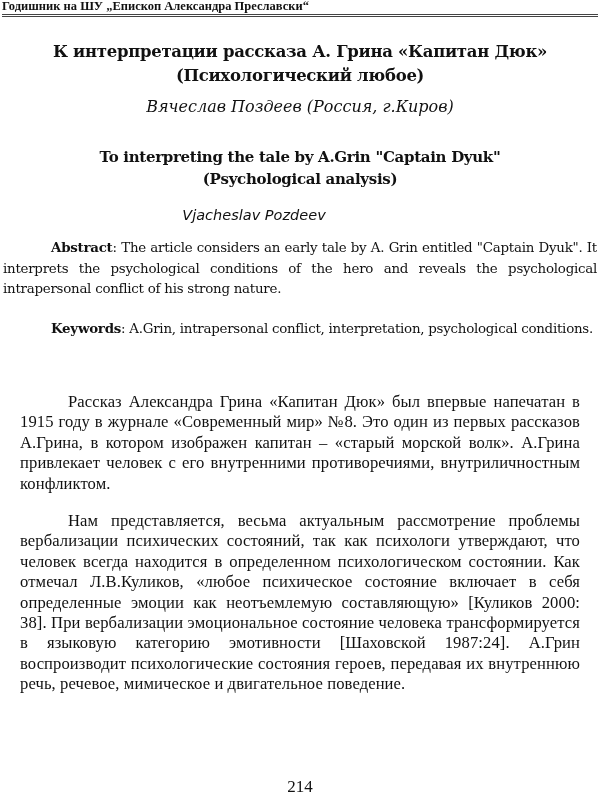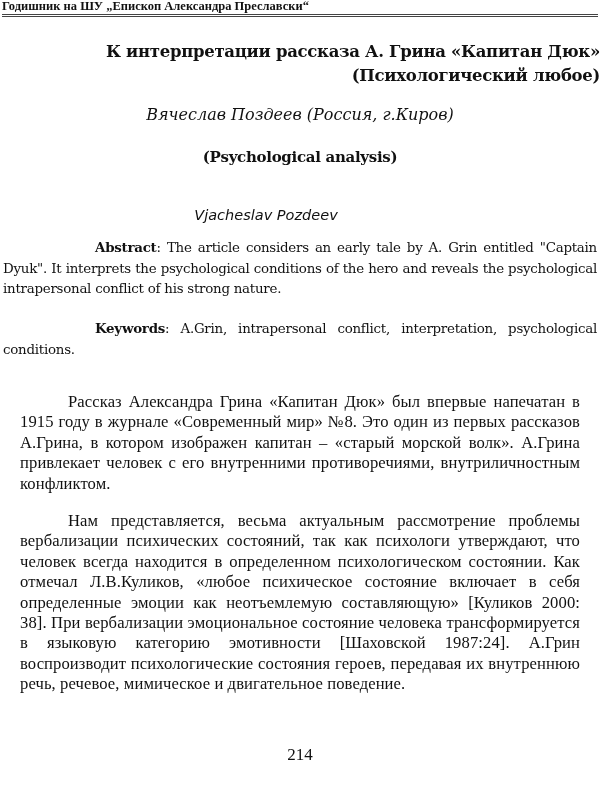--- a/index.html
+++ b/index.html
@@ -4,69 +4,70 @@
   <style>
     html, body { margin: 0; padding: 0; background: #ffffff; }
     body { width: 600px; height: 800px; overflow: hidden; position: relative; color: #111; }
     .running-head {
       position: absolute; left: 2px; top: 0px; width: 596px;
       font-family: "Liberation Serif", serif; font-weight: bold; font-size: 12.5px;
       line-height: 13px; white-space: nowrap;
       border-bottom: 3px double #444; padding-bottom: 1px;
     }
     .title-ru {
-      position: absolute; top: 40px; left: 0; width: 600px; text-align: right;
+      position: absolute; top: 40px; left: 0; width: 600px; text-align: center;
       font-family: "DejaVu Serif", serif; font-weight: bold; font-size: 16.5px; line-height: 24px;
       letter-spacing: -0.3px;
     }
     .author-ru {
-      position: absolute; top: 104px; left: 0; width: 600px; text-align: center;
+      position: absolute; top: 96px; left: 0; width: 600px; text-align: center;
       font-family: "DejaVu Serif", serif; font-style: italic; font-size: 16px; line-height: 22px;
     }
     .title-en {
       position: absolute; top: 146px; left: 0; width: 600px; text-align: center;
       font-family: "DejaVu Serif", serif; font-weight: bold; font-size: 15px; line-height: 22px;
       letter-spacing: -0.3px;
     }
     .author-en {
       position: absolute; top: 205px; left: 0; width: 508px; text-align: center;
-      font-family: "DejaVu Sans", sans-serif; font-style: italic; font-size: 14.5px; line-height: 20px; padding-left: 12px;
+      font-family: "DejaVu Sans", sans-serif; font-style: italic; font-size: 14.5px; line-height: 20px;
     }
     .abstract, .keywords {
       position: absolute; left: 3px; width: 594px;
       font-family: "DejaVu Serif", serif; font-size: 13.4px; line-height: 20.5px;
       text-align: justify; text-indent: 48px; letter-spacing: -0.25px;
     }
     .abstract { top: 237px; }
     .keywords { top: 318px; }
-    .abstract b, .keywords b { font-weight: bold; margin-left: 44px; }
+    .abstract b, .keywords b { font-weight: bold; }
     .body-text {
       position: absolute; left: 3px; top: 375px; width: 594px;
       font-family: "Liberation Serif", serif; font-size: 16.6px; line-height: 20.4px;
       text-align: justify; letter-spacing: 0.1px;
     }
     .body-text p { margin: 17px; text-indent: 48px; }
     .page-number {
-      position: absolute; top: 745px; left: 0; width: 600px; text-align: center;
+      position: absolute; top: 777px; left: 0; width: 600px; text-align: center;
       font-family: "Liberation Serif", serif; font-size: 17px; line-height: 20px;
     }
   </style>
 </head>
 <body>
 
 <div class="running-head">Годишник на ШУ „Епископ Александра Преславски“</div>
 
 <div class="title-ru">
   <div>К интерпретации рассказа А. Грина «Капитан Дюк»</div>
   <div>(Психологический любое)</div>
 </div>
 
 <div class="author-ru">Вячеслав Поздеев (Россия, г.Киров)</div>
 
 <div class="title-en">
+  <div>To interpreting the tale by A.Grin "Captain Dyuk"</div>
   <div>(Psychological analysis)</div>
 </div>
 
 <div class="author-en">Vjacheslav Pozdeev</div>
 
 <div class="abstract"><b>Abstract</b><span>: The article considers an early tale by A. Grin entitled "Captain Dyuk". It interprets the psychological conditions of the hero and reveals the psychological intrapersonal conflict of his strong nature.</span></div>
 
 <div class="keywords"><b>Keywords</b><span>: A.Grin, intrapersonal conflict, interpretation, psychological conditions.</span></div>
 
 <div class="body-text">

